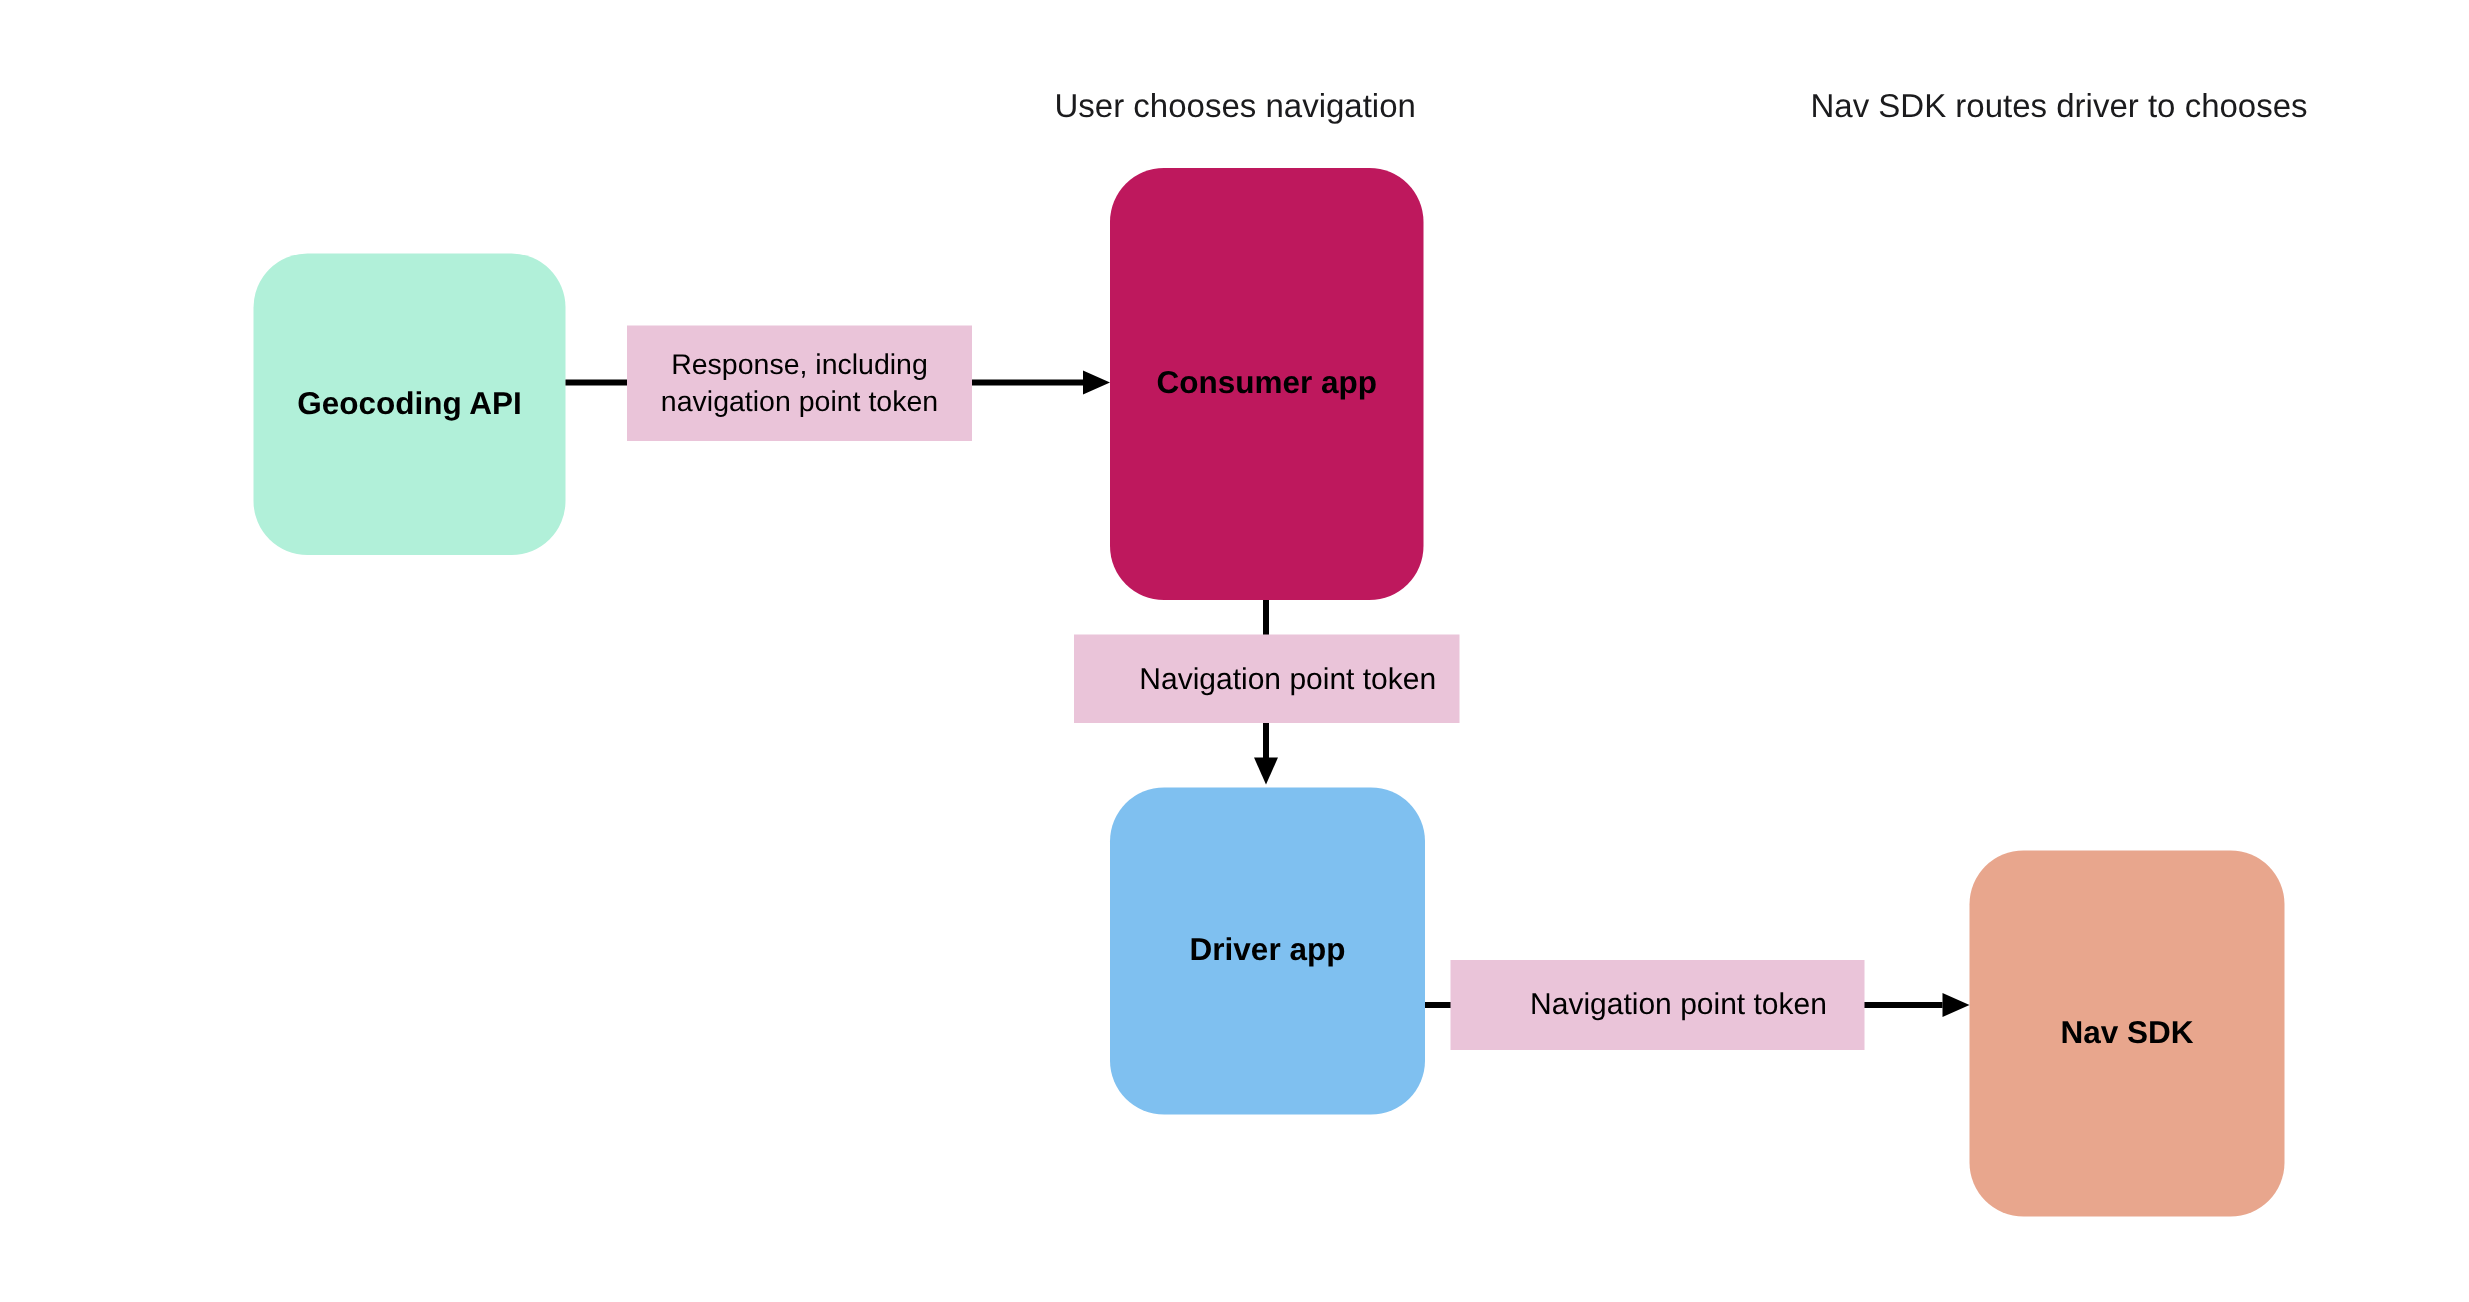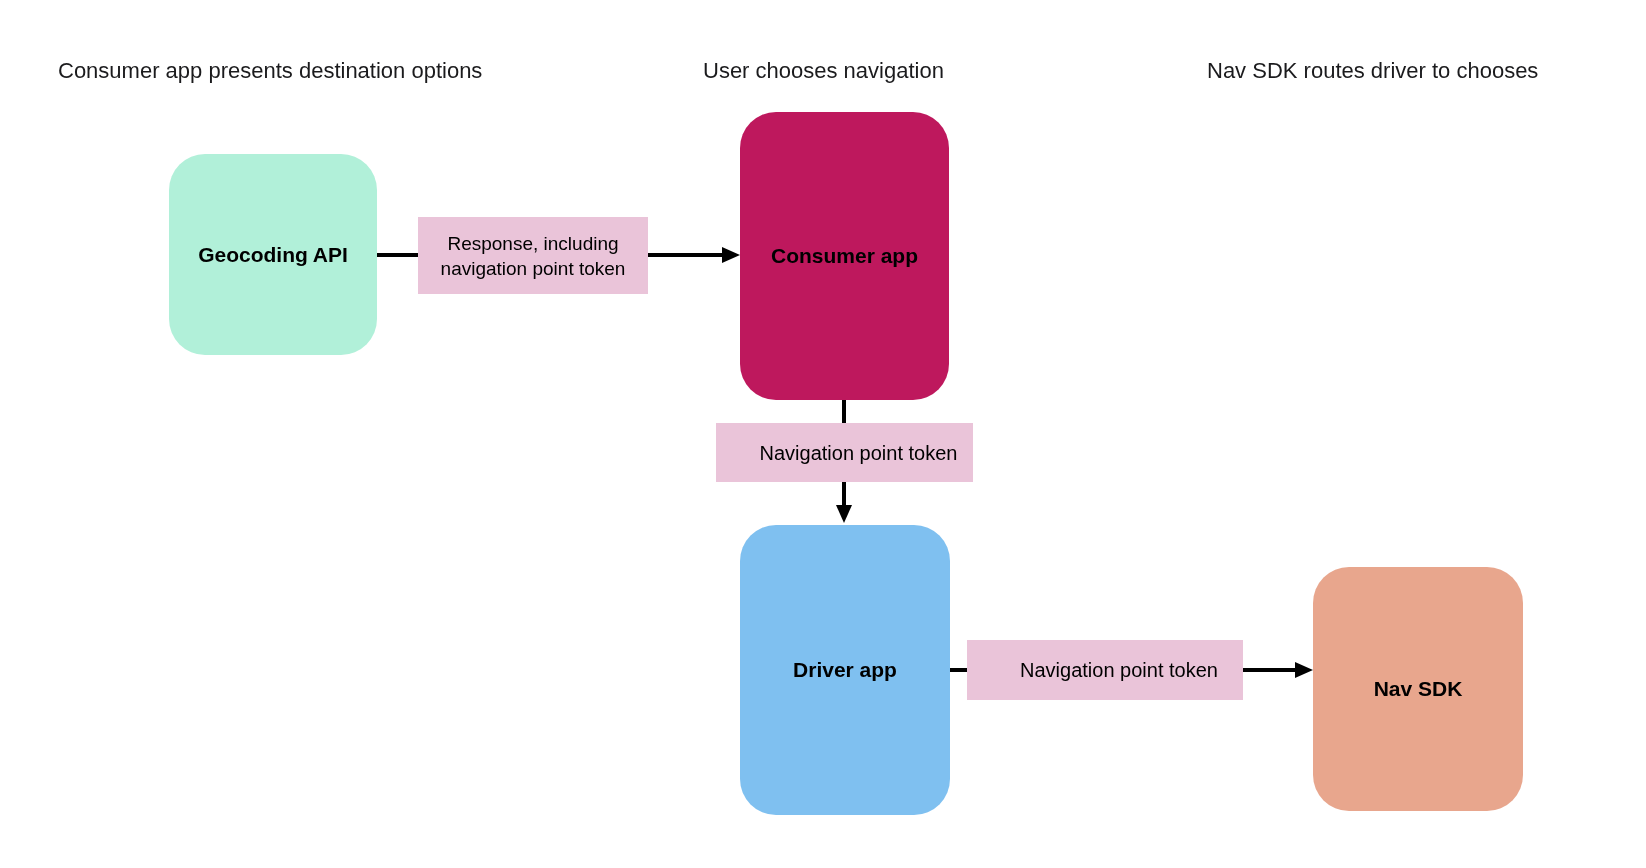--- a/index.html
+++ b/index.html
@@ -76,43 +76,42 @@
     font-size: 20px;
     line-height: 24px;
     white-space: nowrap;
     padding-left: 28px;
   }
   
   #header-1 { left: 58px;   top: 58px; }
   #header-2 { left: 703px;  top: 58px; }
   #header-3 { left: 1207px; top: 58px; }
 
-  #node-geocoding { left: 169px;  top: 154px; width: 208px; height: 201px; }
+  #node-geocoding { left: 169px;  top: 169px; width: 208px; height: 201px; }
   #node-consumer  { left: 740px;  top: 112px; width: 209px; height: 288px; }
-  #node-driver    { left: 740px;  top: 525px; width: 210px; height: 290px; }
+  #node-driver    { left: 740px;  top: 525px; width: 210px; height: 218px; }
   #node-navsdk    { left: 1313px; top: 567px; width: 210px; height: 244px; }
 
   #edge1-line  { left: 377px;  top: 253px; width: 345px; height: 4px; }
   #edge1-head  { left: 722px;  top: 247px; }
   #edge1-label { left: 418px;  top: 217px; width: 230px; height: 77px; }
 
   #edge2-line  { left: 842px;  top: 400px; width: 4px;  height: 107px; }
   #edge2-head  { left: 836px;  top: 505px; }
   #edge2-label { left: 716px;  top: 423px; width: 257px; height: 59px; }
 
   #edge3-line  { left: 950px;  top: 668px; width: 345px; height: 4px; }
   #edge3-head  { left: 1295px; top: 662px; }
   #edge3-label { left: 967px;  top: 640px; width: 276px; height: 60px; }
 </style>
 </head>
 <body>
 
 <div class="canvas">
 
-  <div class="col-header" id="header-1" style="color: rgb(27, 27, 29);">Consumer app presents destination options</div>
   <div class="col-header" id="header-2" style="color: rgb(27, 27, 29);">User chooses navigation</div>
   <div class="col-header" id="header-3" style="color: rgb(27, 27, 29);">Nav SDK routes driver to chooses</div>
 
   <div class="edge-line" id="edge1-line" style="background-color: rgb(0, 0, 0);"></div>
   <div class="edge-head right" id="edge1-head" style="border-left-color: rgb(0, 0, 0);"></div>
   <div class="edge-label multiline" id="edge1-label" style="background-color: rgb(234, 196, 217);">Response, including navigation point token</div>
 
   <div class="edge-line" id="edge2-line" style="background-color: rgb(0, 0, 0);"></div>
   <div class="edge-head down" id="edge2-head" style="border-top-color: rgb(0, 0, 0);"></div>
   <div class="edge-label single" id="edge2-label" style="background-color: rgb(234, 196, 217);">Navigation point token</div>

